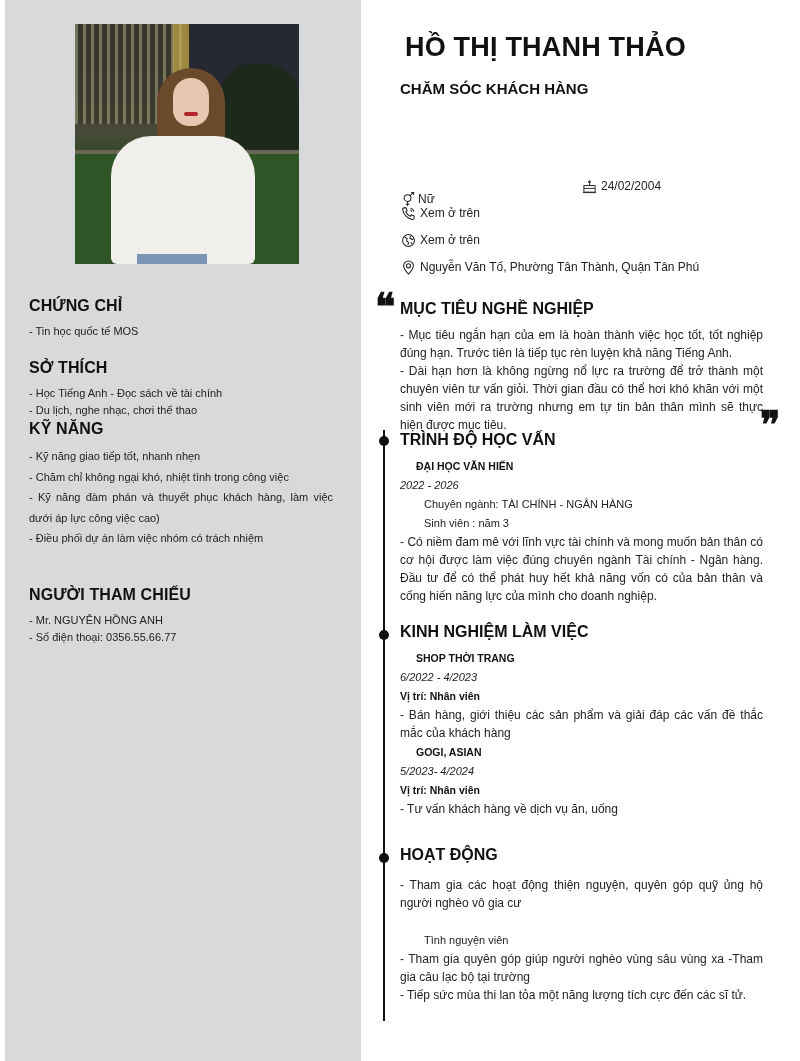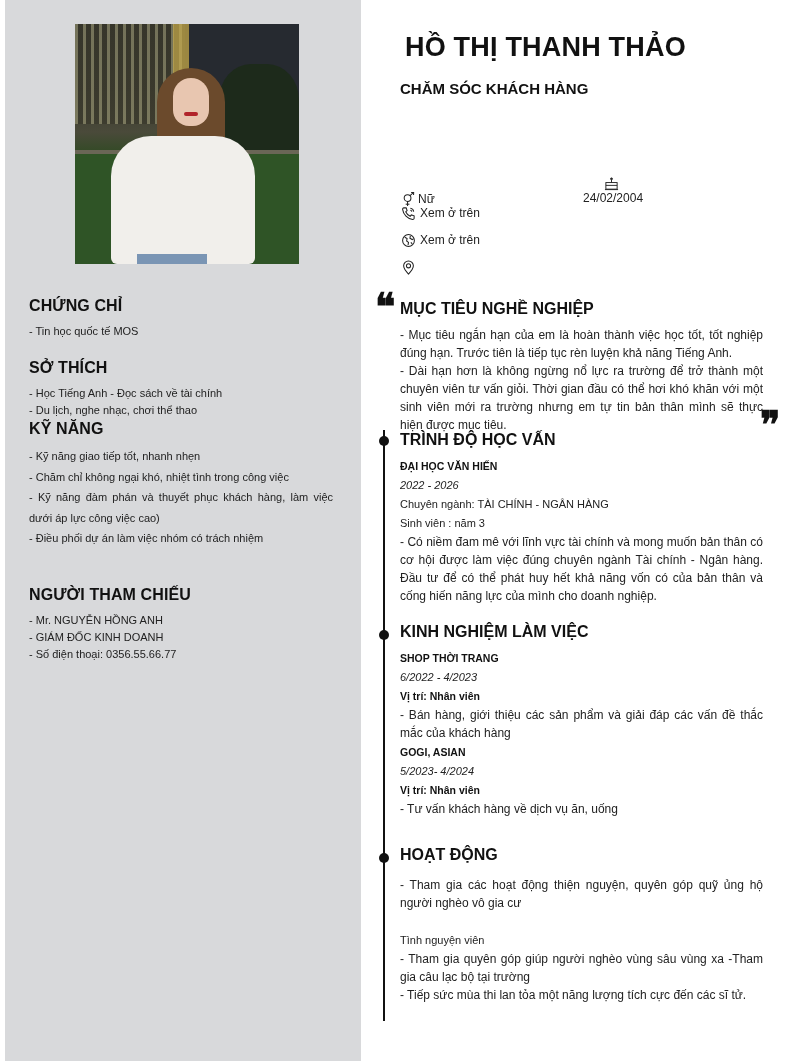--- a/index.html
+++ b/index.html
@@ -33,24 +33,24 @@
     .contact-row { position: absolute; left: 400px; height: 20px; display: flex; align-items: center; font-size: 12px; color: #222; }
     .contact-row .ico { width: 16px; height: 16px; margin-right: 2px; display: inline-flex; align-items: center; justify-content: center; }
     .contact-row svg { width: 15px; height: 15px; }
 
     .quote-open { position: absolute; left: 375px; top: 288px; font-size: 38px; font-weight: bold; line-height: 38px; font-family: "DejaVu Serif", serif; color: #111; }
     .quote-close { position: absolute; left: 760px; top: 406px; font-size: 38px; font-weight: bold; line-height: 38px; font-family: "DejaVu Serif", serif; color: #111; }
 
     .main-section { position: absolute; left: 400px; width: 363px; }
     .main-title { font-size: 16px; font-weight: bold; color: #111; margin-bottom: 8px; }
     .para { font-size: 12px; color: #222; line-height: 18px; text-align: justify; }
-    .org { font-size: 10.5px; font-weight: bold; color: #111; line-height: 19px; }
+    .org { font-size: 10.5px; font-weight: bold; color: #111; line-height: 19px; margin-left: 16px; }
     .date { font-size: 11px; font-style: italic; color: #222; line-height: 19px; }
     .pos { font-size: 10.5px; font-weight: bold; color: #111; line-height: 19px; }
-    .line19 { font-size: 11px; color: #222; line-height: 19px; }
+    .line19 { font-size: 11px; color: #222; line-height: 19px; margin-left: 24px; }
 
     .timeline { position: absolute; left: 383px; top: 430px; width: 2px; height: 591px; background: #111; }
     .dot { position: absolute; left: 379px; width: 10px; height: 10px; border-radius: 50%; background: #111; }
 
     .footer { position: absolute; right: 37px; top: 1040px; font-family: "Liberation Mono", "DejaVu Sans Mono", monospace; font-size: 11px; color: #555; margin-top: 22px; }
   </style>
 </head>
 <body>
 
 <div class="left-panel">
@@ -84,40 +84,39 @@
   <div class="side-title">KỸ NĂNG</div>
   <div class="side-line">- Kỹ năng giao tiếp tốt, nhanh nhẹn</div>
   <div class="side-line">- Chăm chỉ không ngại khó, nhiệt tình trong công việc</div>
   <div class="side-line">- Kỹ năng đàm phán và thuyết phục khách hàng, làm việc dưới áp lực công việc cao)</div>
   <div class="side-line">- Điều phối dự án làm việc nhóm có trách nhiệm</div>
 </div>
 
 <div class="side-section" style="top:586px;">
   <div class="side-title">NGƯỜI THAM CHIẾU</div>
   <div class="side-line">- Mr. NGUYỄN HỒNG ANH</div>
-  <div class="side-line">- GIÁM ĐỐC KINH DOANH</div>
   <div class="side-line">- Số điện thoại: 0356.55.66.77</div>
 </div>
 
 <div class="name">HỒ THỊ THANH THẢO</div>
 <div class="job-title">CHĂM SÓC KHÁCH HÀNG</div>
 
 <div class="contact-row" style="top:176px;margin-top:13px;">
   <span class="ico">
     <svg viewBox="0 0 16 16" fill="none" stroke="#222" stroke-width="1.1">
         <circle cx="7" cy="6.5" r="3.6"></circle>
         <line x1="7" y1="10.1" x2="7" y2="15"></line>
         <line x1="5" y1="13" x2="9" y2="13"></line>
         <line x1="9.6" y1="3.9" x2="13.5" y2="0.5"></line>
         <polyline points="10.8,0.6 13.5,0.5 13.4,3.2"></polyline>
       </svg>
   </span>
   <span>Nữ</span>
 </div>
-<div class="contact-row" style="top:176px; left:581px;flex-direction:column;">
+<div class="contact-row" style="top:176px; left:581px;">
   <span class="ico">
     <svg viewBox="0 0 16 16" fill="none" stroke="#222" stroke-width="1">
         <rect x="2" y="7" width="12" height="7"></rect>
         <line x1="2" y1="10" x2="14" y2="10"></line>
         <line x1="8" y1="4" x2="8" y2="7"></line>
         <circle cx="8" cy="3" r="1" fill="#222"></circle>
         <line x1="1" y1="14.5" x2="15" y2="14.5"></line>
       </svg>
   </span>
   <span style="margin-left:2px;">24/02/2004</span>
@@ -143,20 +142,21 @@
   </span>
   <span style="margin-left:2px;">Xem ở trên</span>
 </div>
 <div class="contact-row" style="top:257px;">
   <span class="ico">
     <svg viewBox="0 0 16 16" fill="none" stroke="#222" stroke-width="1.1">
         <path d="M8 15 C8 15 2.8 9.5 2.8 6.2 A5.2 5.2 0 0 1 13.2 6.2 C13.2 9.5 8 15 8 15 Z"></path>
         <circle cx="8" cy="6.2" r="2.2"></circle>
       </svg>
   </span>
+  <span style="margin-left:2px;">Nguyễn Văn Tố, Phường Tân Thành, Quận Tân Phú</span>
 </div>
 
 <div class="quote-open">❝</div>
 <div class="main-section" style="top:300px;">
   <div class="main-title">MỤC TIÊU NGHỀ NGHIỆP</div>
   <div class="para">- Mục tiêu ngắn hạn của em là hoàn thành việc học tốt, tốt nghiệp đúng hạn. Trước tiên là tiếp tục rèn luyện khả năng Tiếng Anh.</div>
   <div class="para">- Dài hạn hơn là không ngừng nổ lực ra trường để trở thành một chuyên viên tư vấn giỏi. Thời gian đầu có thể hơi khó khăn với một sinh viên mới ra trường nhưng em tự tin bản thân mình sẽ thực hiện được mục tiêu.</div>
 </div>
 <div class="quote-close">❞</div>
 

